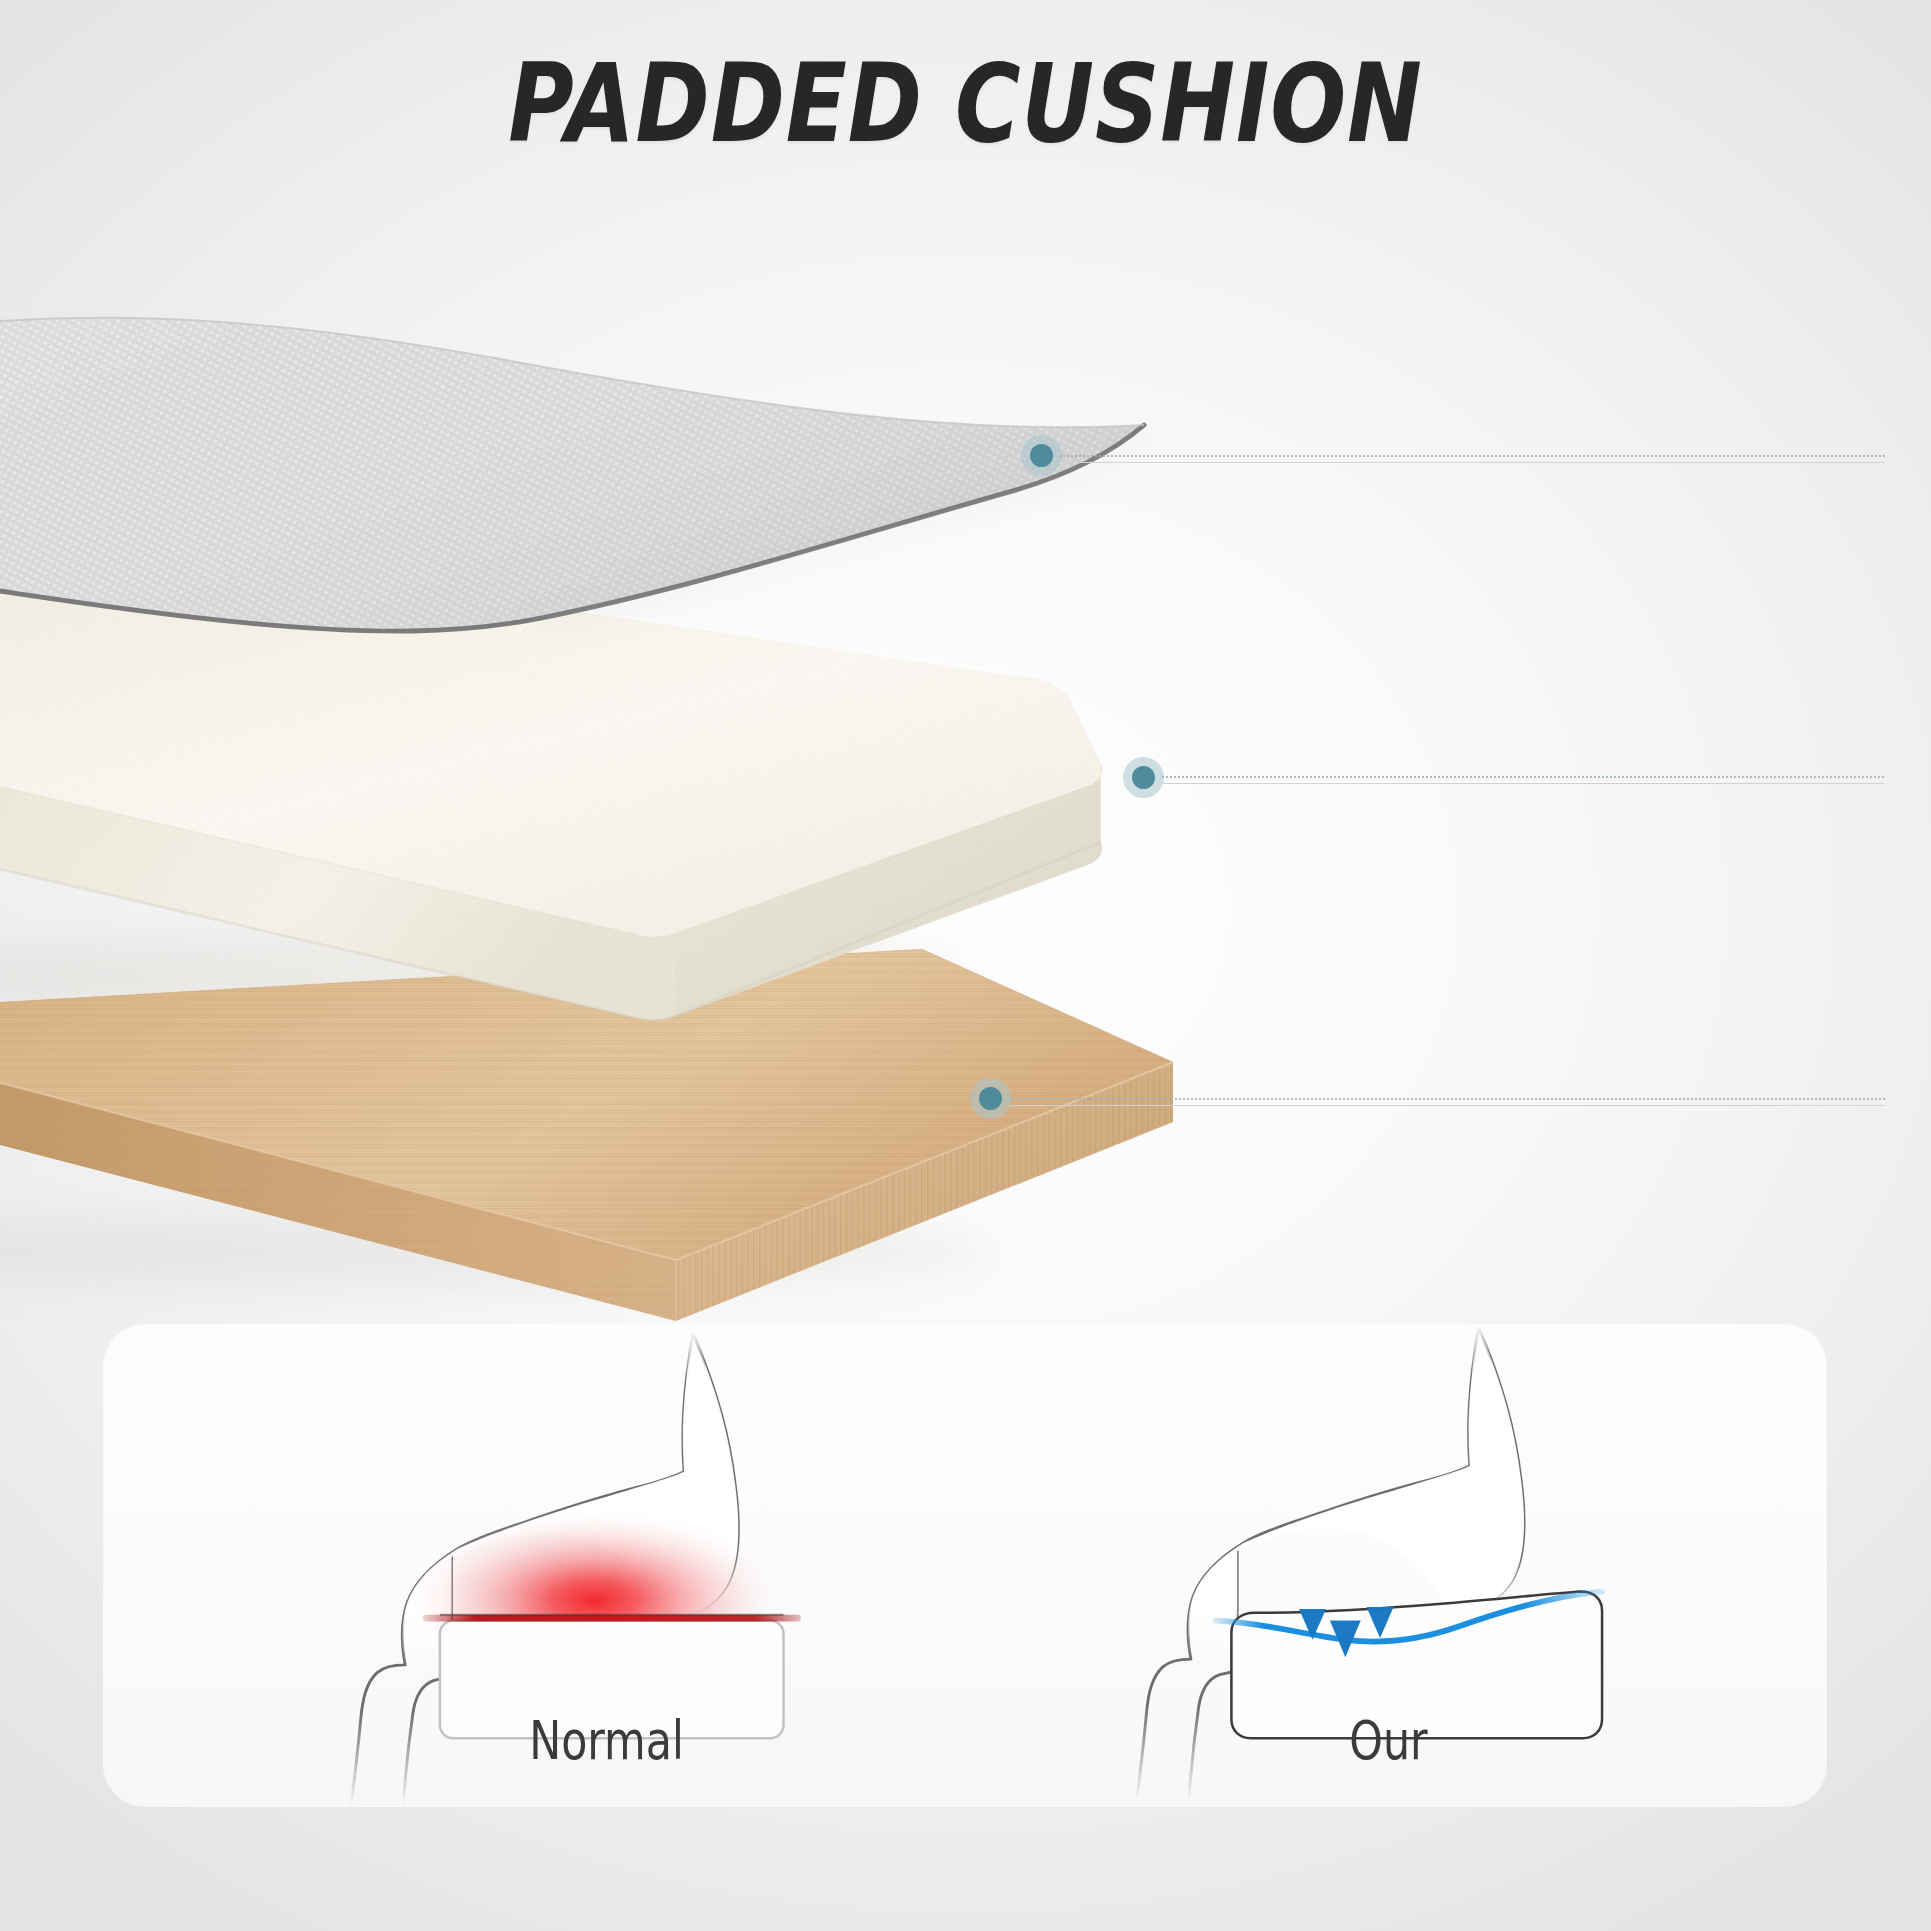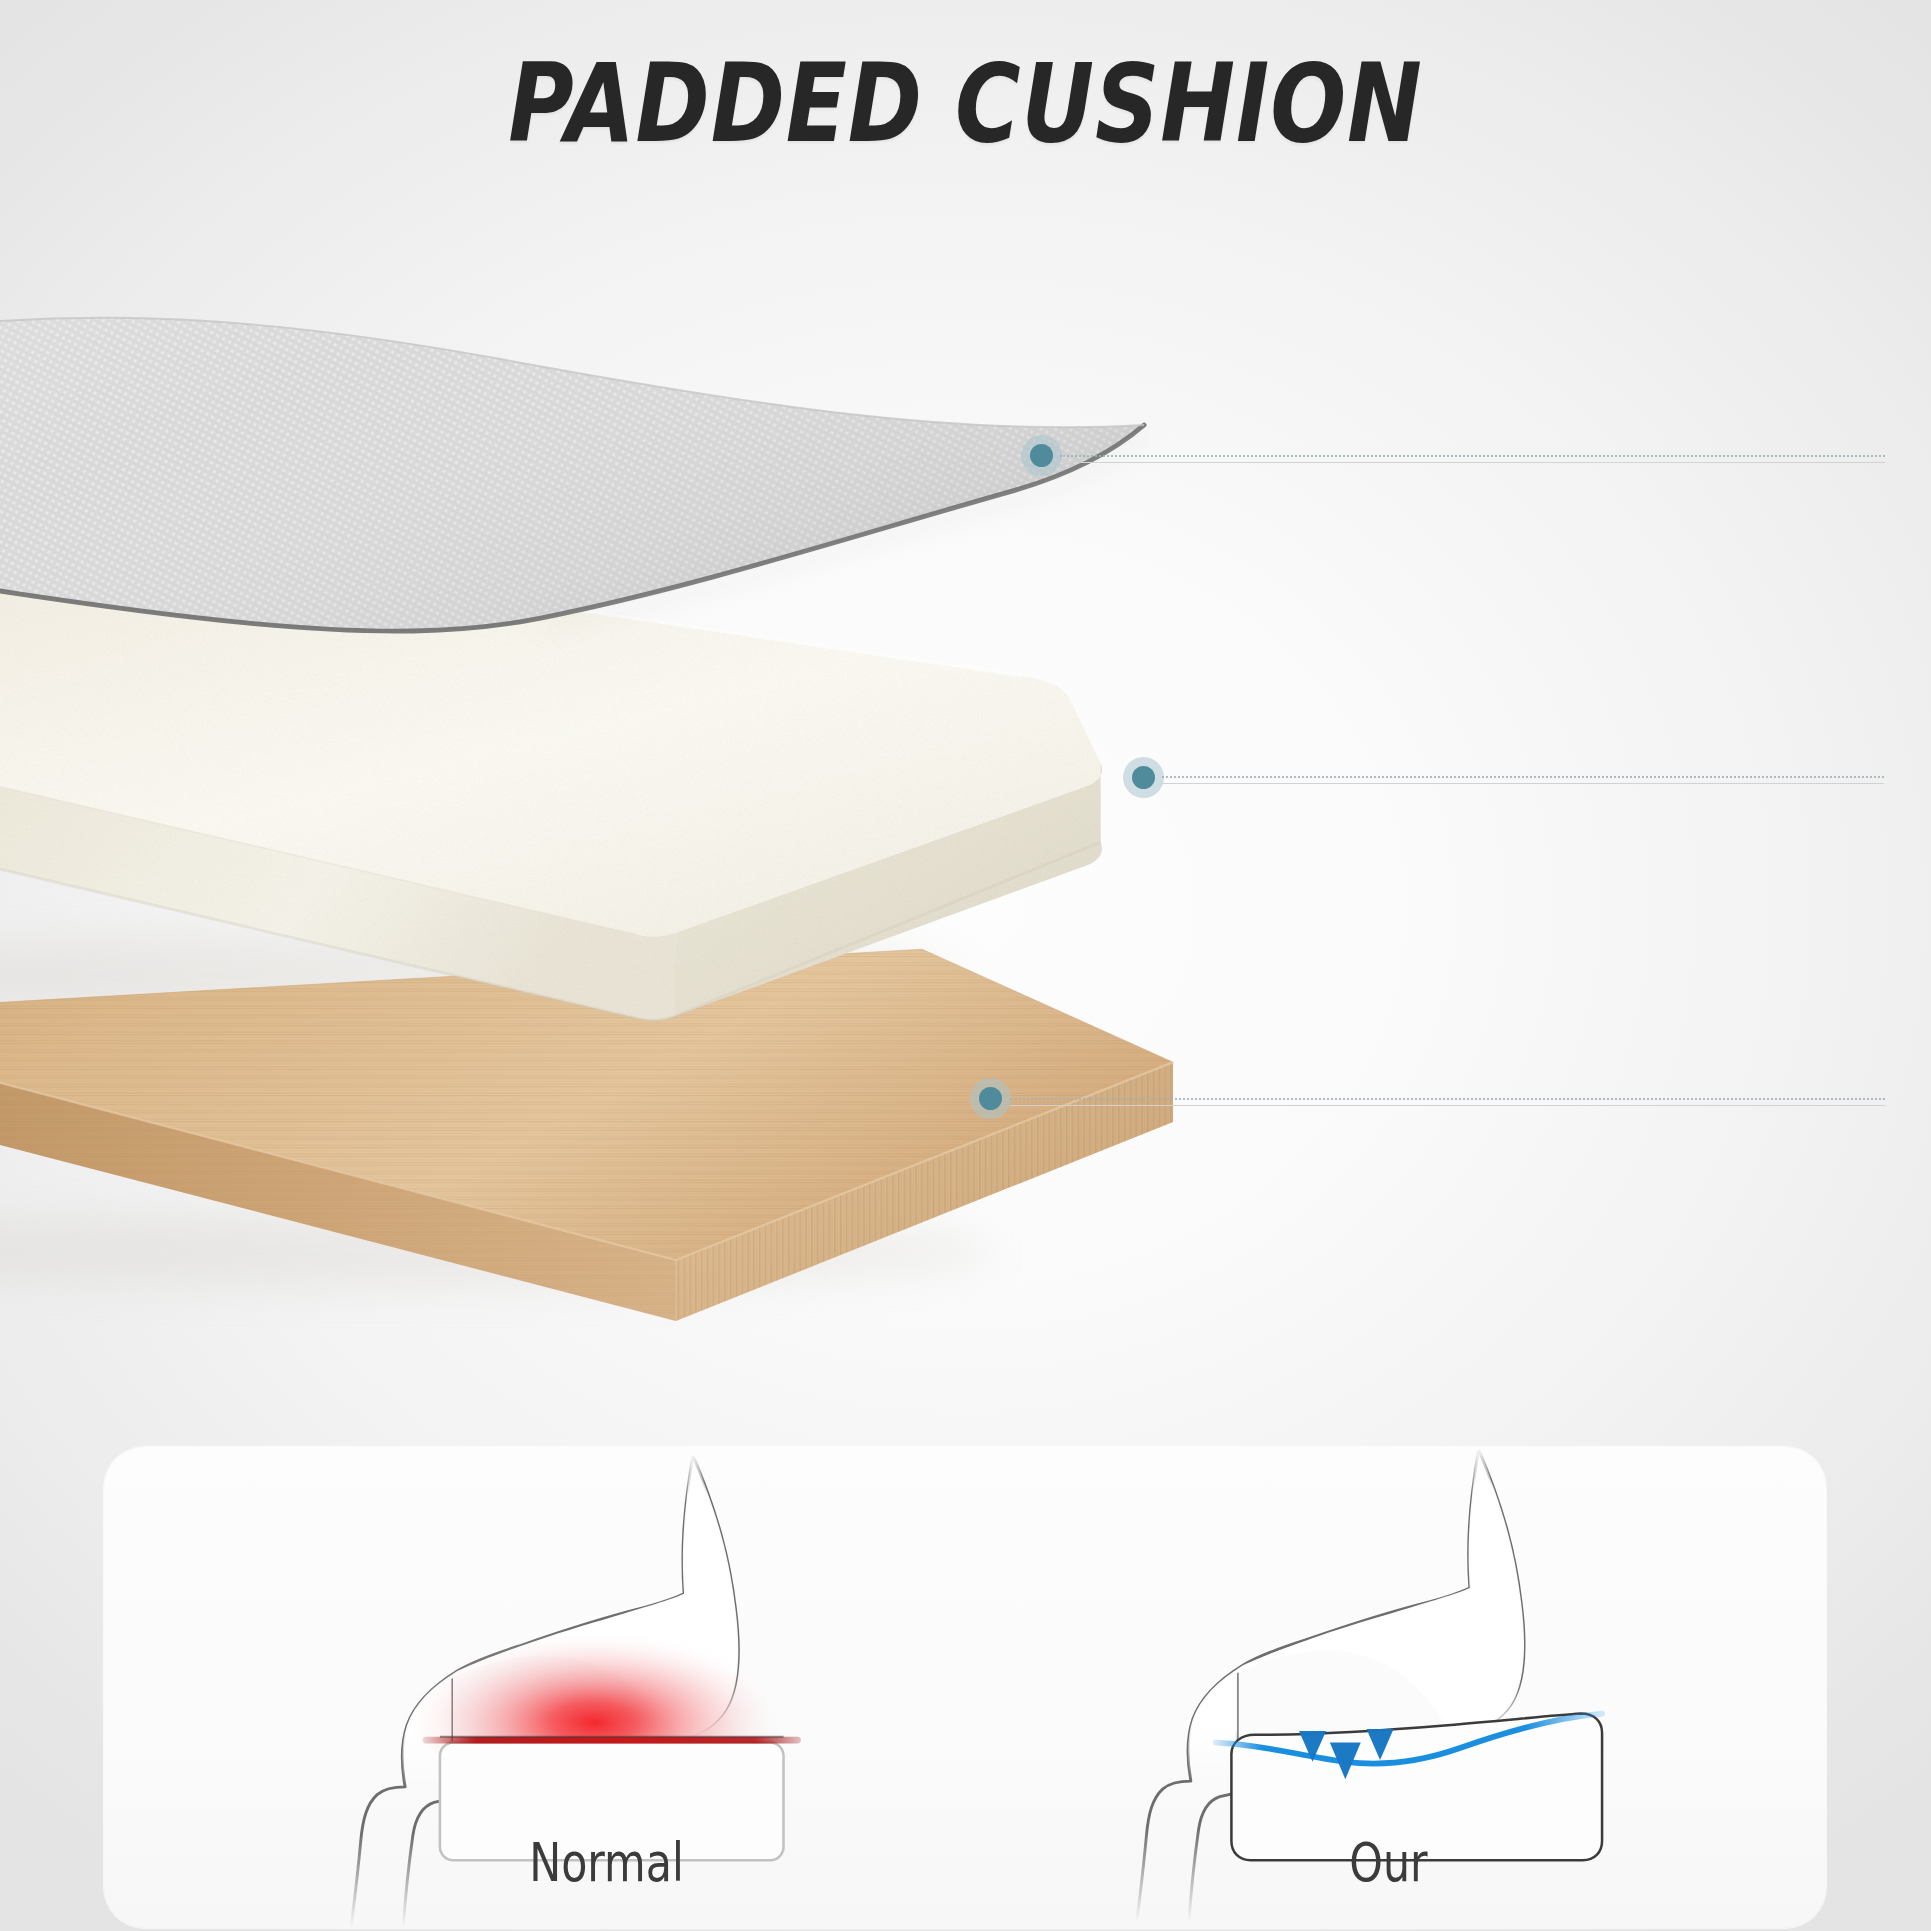--- a/index.html
+++ b/index.html
@@ -47,21 +47,21 @@
     position:absolute;left:0;top:0;width:41px;height:41px;border-radius:50%;
     background:#a9c4cc;opacity:.55;
   }
   .co-dot .core{
     position:absolute;left:8.7px;top:8.7px;width:23px;height:23px;border-radius:50%;
     background:#4f8b9b;
   }
 
   
   #panel{
-    position:absolute;left:104px;top:1447px;
+    position:absolute;left:104px;top:1325px;
     width:1722px;height:481px;
     border-radius:41px;
     background:linear-gradient(180deg,#fdfdfd 0%,#fbfbfb 55%,#f7f7f7 100%);
     box-shadow:0 0 0 1px rgba(255,255,255,.7);
   }
   #panel svg{position:absolute;left:0;top:0;}
   .cmp-label{
     position:absolute;
     font-family:"DejaVu Sans Condensed","Liberation Sans", sans-serif;
     font-weight:300;font-size:54px;color:#3b3b3b;

